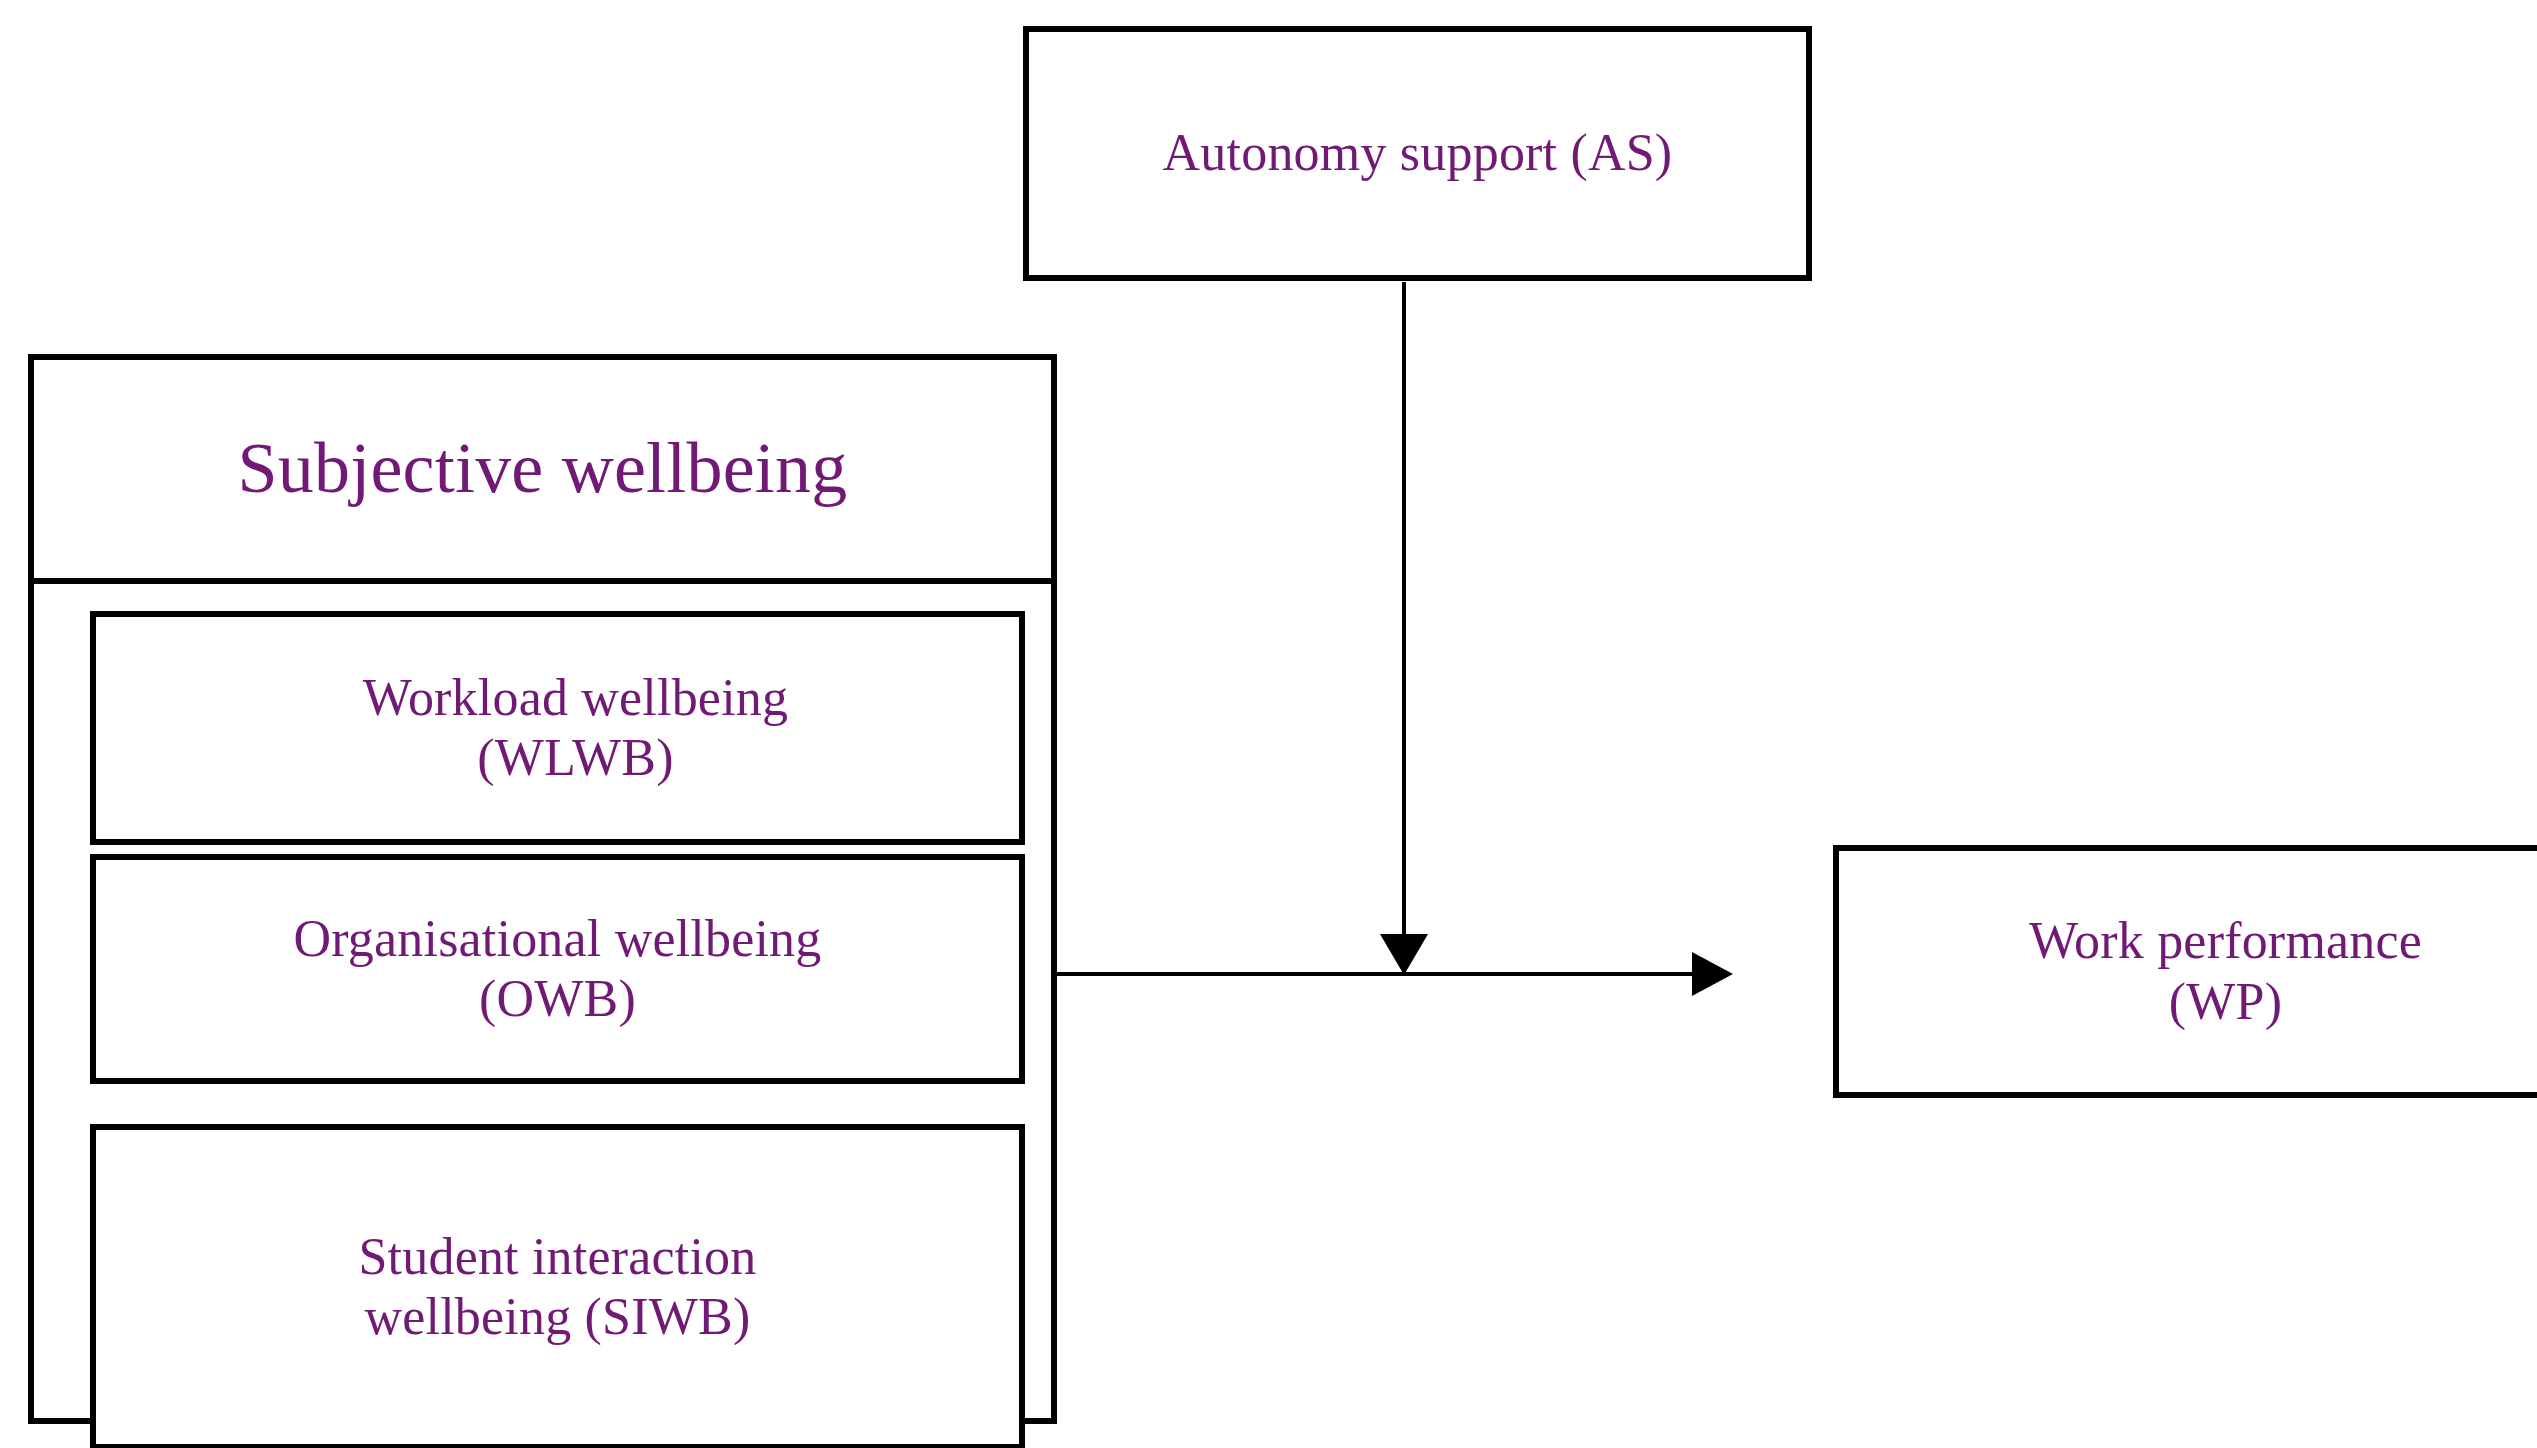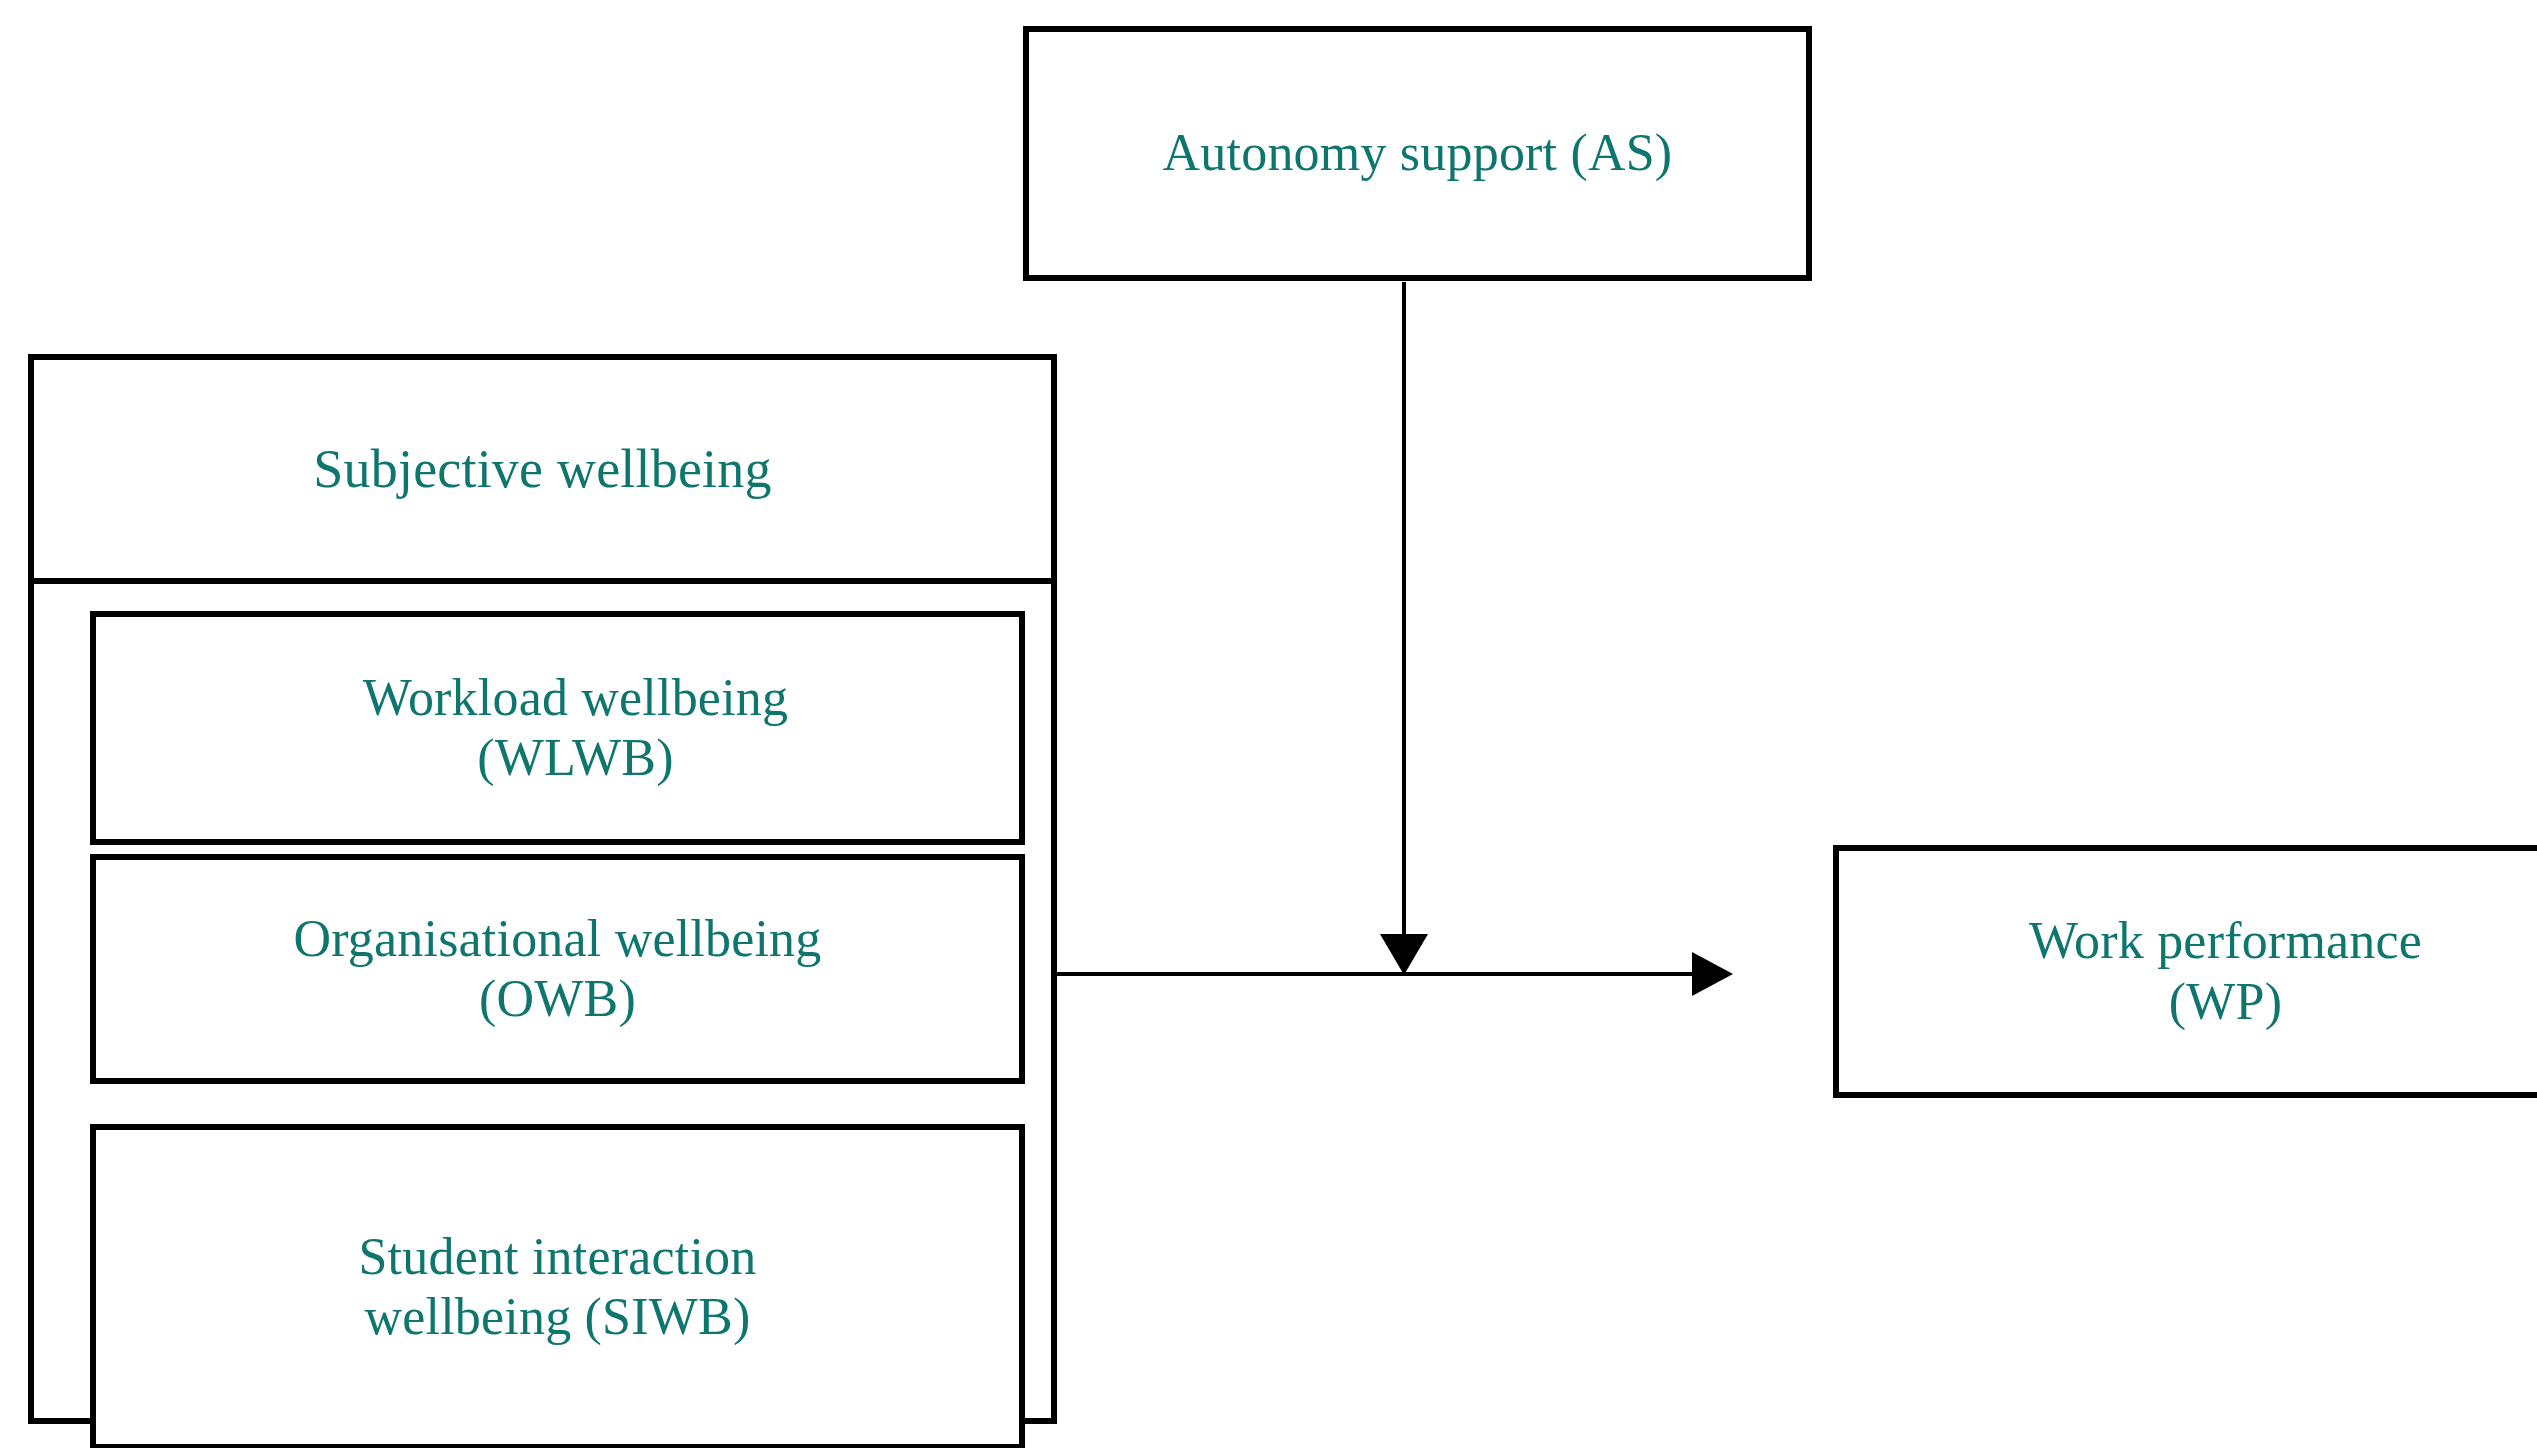--- a/index.html
+++ b/index.html
@@ -7,21 +7,21 @@
     padding: 0;
     background: #ffffff;
   }
   #canvas {
     position: relative;
     width: 2538px;
     height: 1449px;
     background: #ffffff;
     overflow: hidden;
     font-family: "Liberation Serif", "DejaVu Serif", serif;
-    color: #0f766e;
+    color: #701a75;
   }
 
   .node-box {
     position: absolute;
     box-sizing: border-box;
     border: 6.5px solid #000000;
     background: #ffffff;
     display: flex;
     align-items: center;
     justify-content: center;
@@ -63,21 +63,21 @@
     top: 0;
     width: 100%;
     height: 224px;
     border-bottom: 6.5px solid #000000;
     display: flex;
     align-items: center;
     justify-content: center;
     text-align: center;
   }
   #subjective-wellbeing-header .node-label {
-    font-size: 54px;
+    font-size: 72px;
   }
 
   .sub-box {
     position: absolute;
     box-sizing: border-box;
     left: 56px;
     width: 935px;
     border: 6.5px solid #000000;
     background: #ffffff;
     display: flex;

